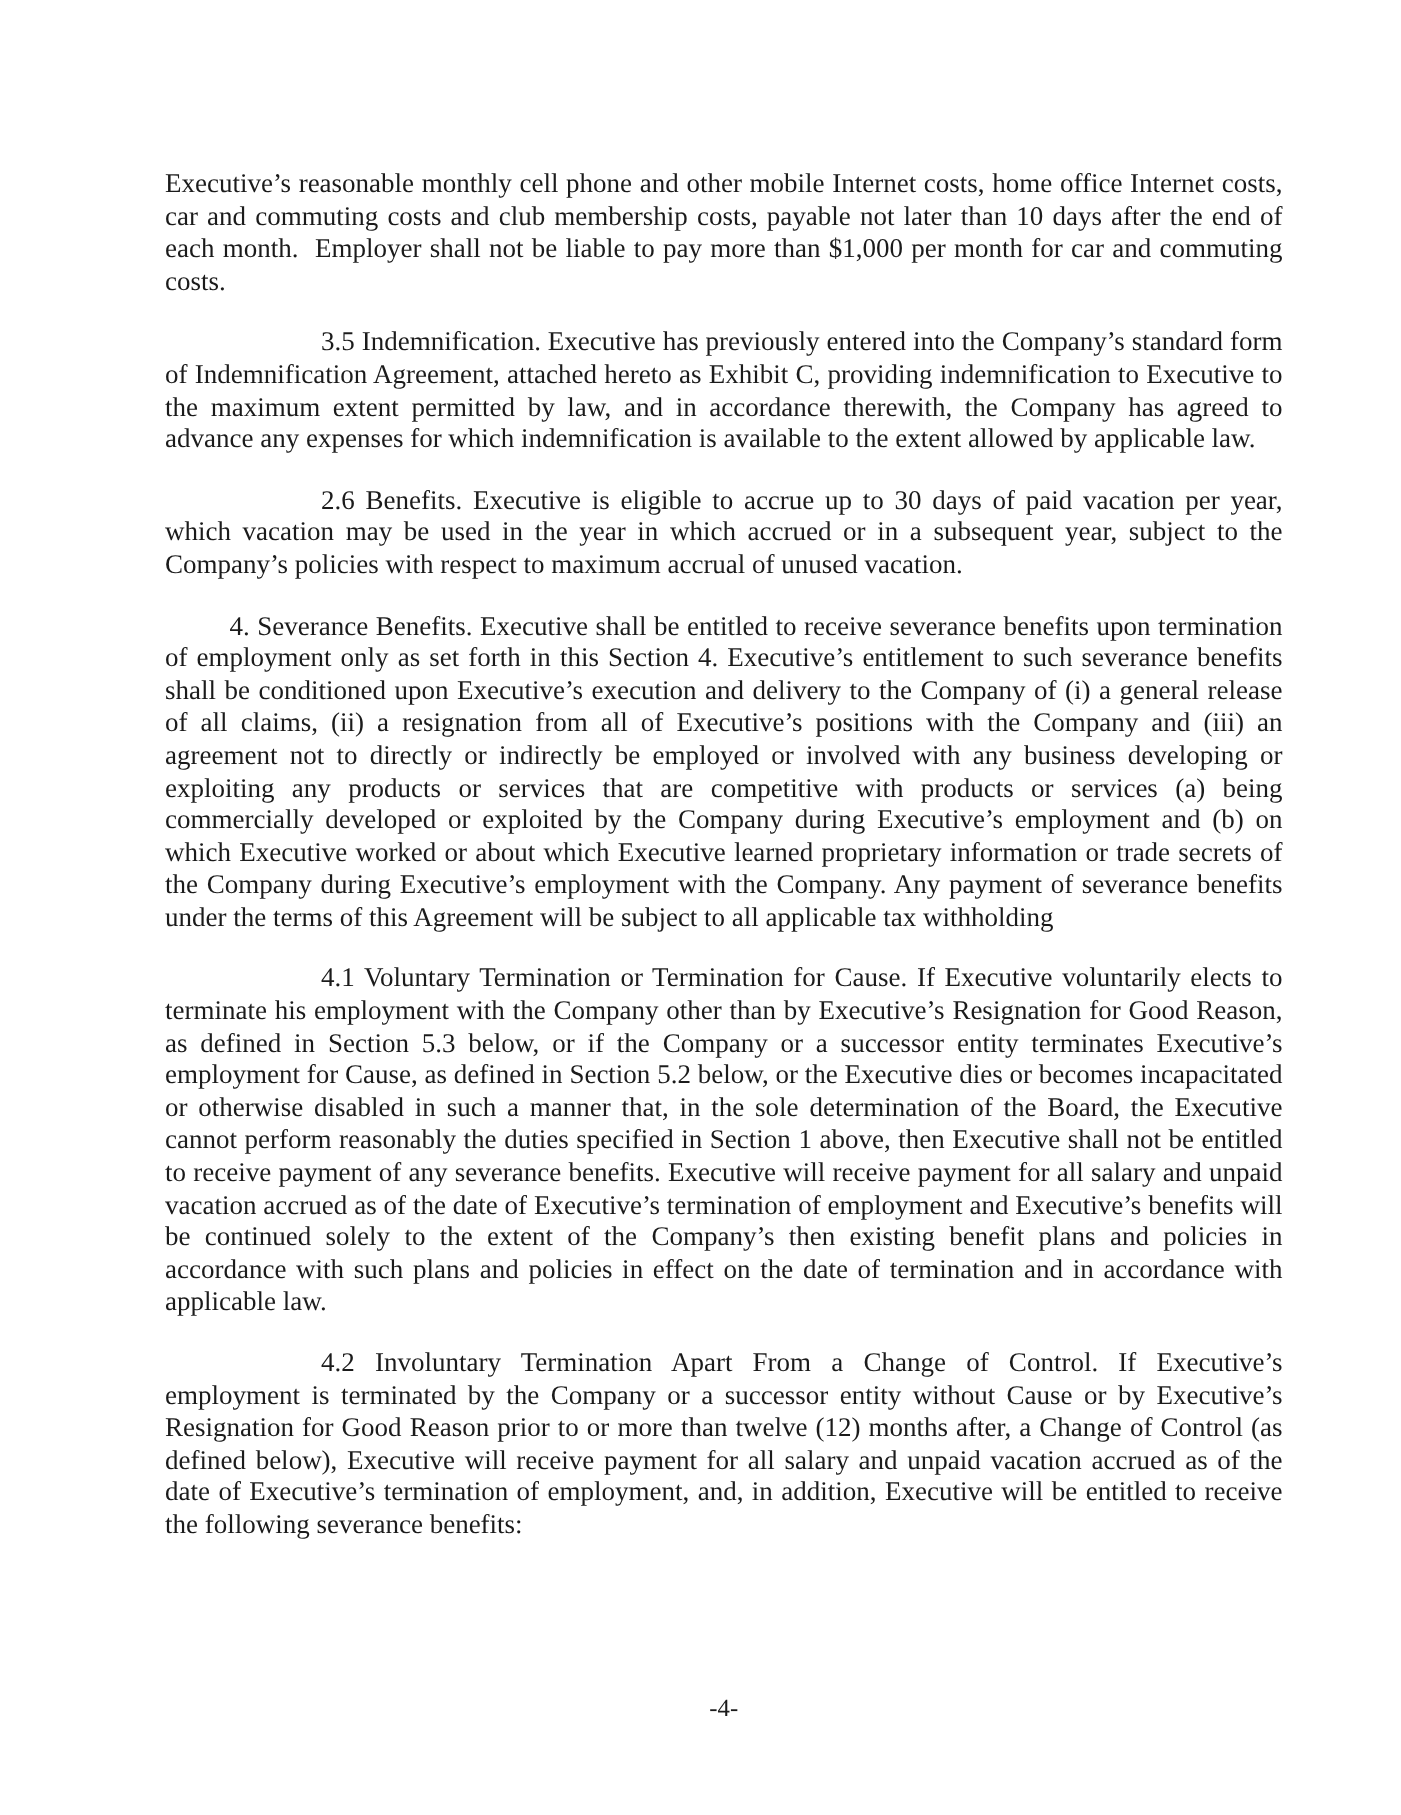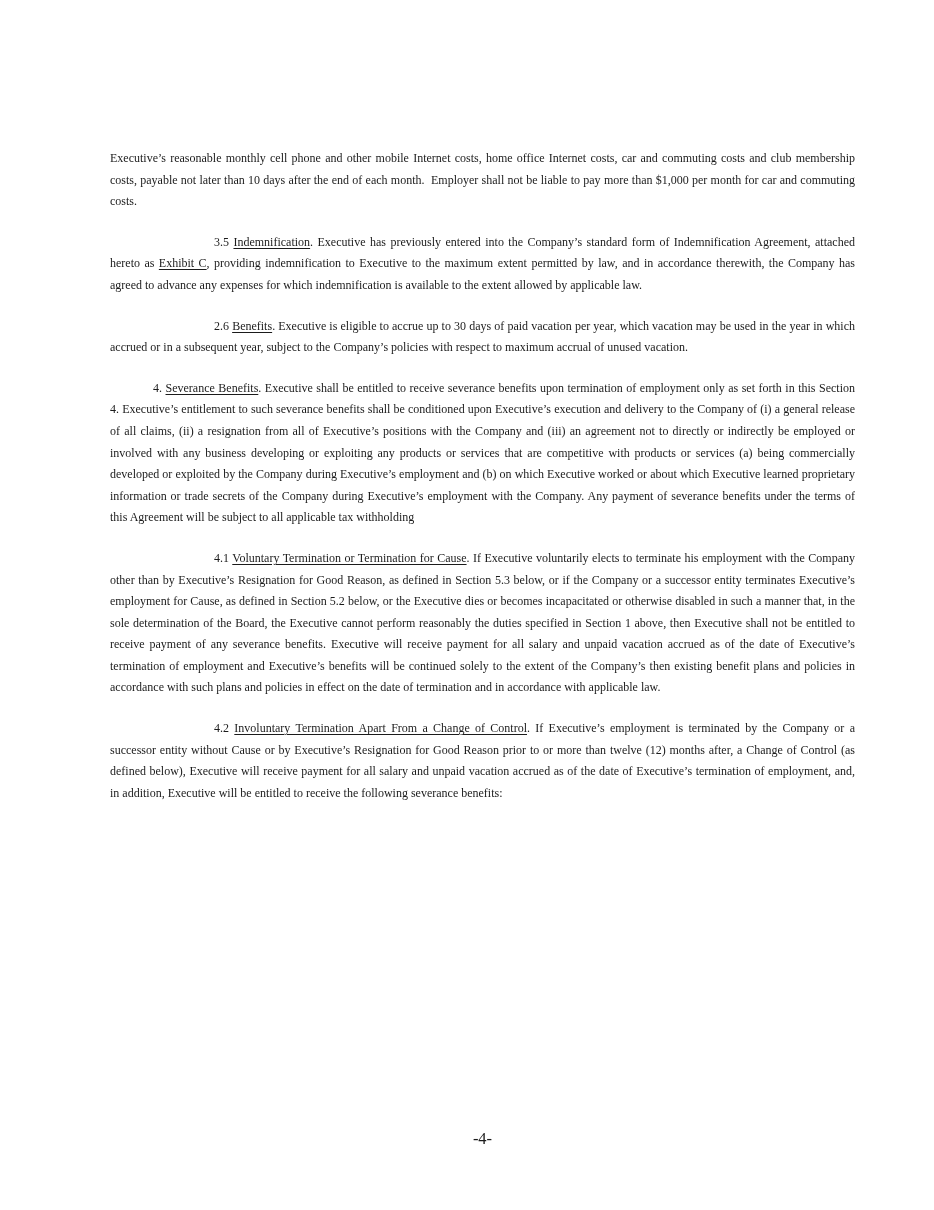--- a/index.html
+++ b/index.html
@@ -14,32 +14,30 @@
     background: #ffffff;
     overflow: hidden;
     font-family: "Liberation Serif", "DejaVu Serif", serif;
     color: #1b1b1b;
   }
   .doc-body {
     position: absolute;
     left: 110px;
     top: 112px;
     width: 745px;
-    font-size: 12px;
+    font-size: 18px;
     line-height: 21.6px;
     text-align: justify;
-    margin-top: 36px;
   }
   .doc-body p {
     margin: 0 0 19px 0;
   }
   .ind-deep { text-indent: 104px; }
   .ind-mid  { text-indent: 43px; }
   .u {
-    text-decoration: underline;
     text-underline-offset: 2px;
   }
   .page-footer {
     position: absolute;
     left: 110px;
     top: 1128px;
     width: 745px;
     text-align: center;
     font-size: 16.5px;
     line-height: 21.6px;

